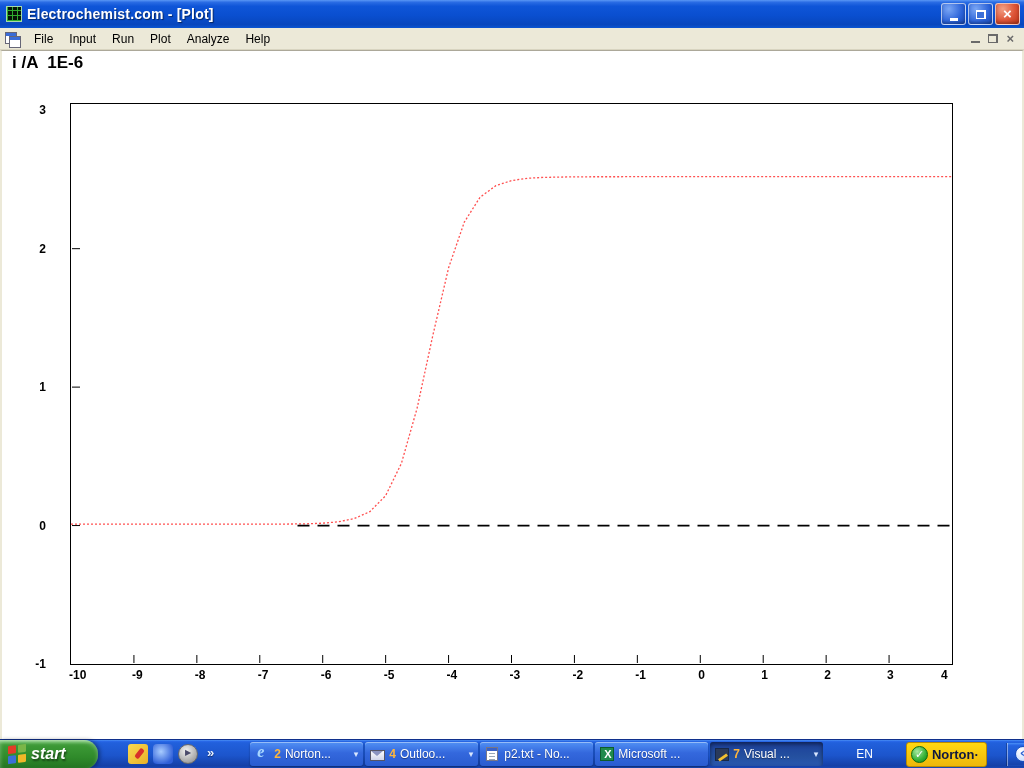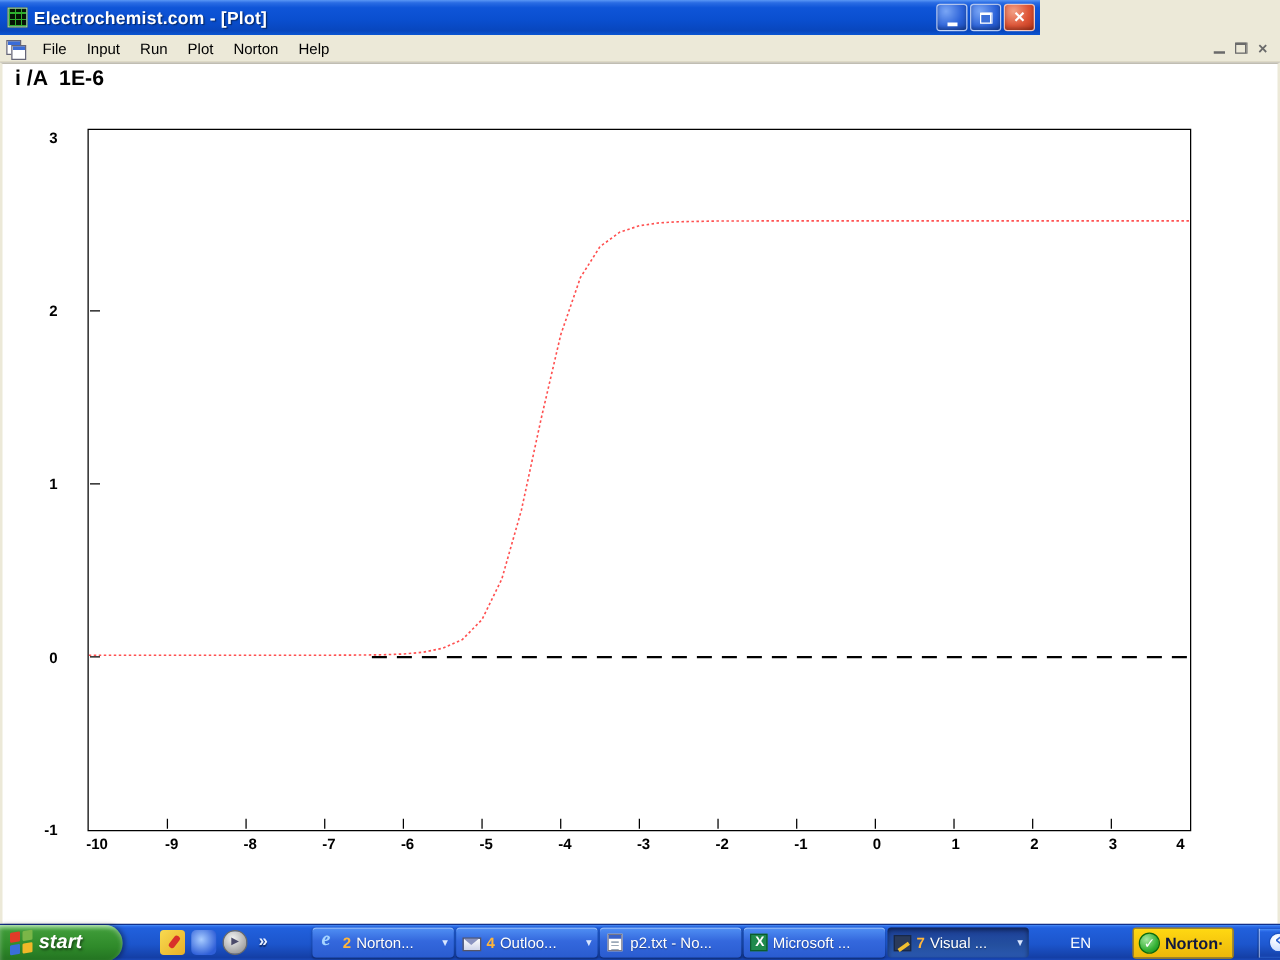--- a/index.html
+++ b/index.html
@@ -1,21 +1,21 @@
 <!DOCTYPE html>
 <html><head>
 <meta charset="utf-8">
 <style>
   * { box-sizing: border-box; margin: 0; padding: 0; }
   html,body { width:1024px; height:768px; overflow:hidden; }
   body { position:relative; background:#ece9d8; font-family:"Liberation Sans",sans-serif; }
 
   
   .titlebar{
-    position:absolute; top:0; left:0; width:832px; height:28px;
+    position:absolute; top:0; left:0; width:1024px; height:28px;
     background:linear-gradient(180deg,#5a97f5 0%,#2a6ce4 8%,#0f55d8 22%,#0a4fd0 55%,#0846bd 88%,#0b55d2 100%);
     display:flex; align-items:center; padding:0 4px;
   }
   .app-icon{
     width:16px; height:16px; margin:0 5px 0 2px; position:relative; flex:none;
     background-color:#061406;
     background-image:repeating-linear-gradient(0deg,#2fae2f 0 1px,transparent 1px 5px),
                      repeating-linear-gradient(90deg,#2fae2f 0 1px,transparent 1px 5px);
     border:1px solid #a8d8a8;
   }
@@ -166,21 +166,21 @@
   </span>
 </div>
 
 <div class="menubar">
   <span class="mdi-doc-icon"></span>
   <span style="display:flex;align-items:center;">
       <span class="menu-item">File</span>
       <span class="menu-item">Input</span>
       <span class="menu-item">Run</span>
       <span class="menu-item">Plot</span>
-      <span class="menu-item">Norton</span>
+      <span class="menu-item">Analyze</span>
       <span class="menu-item">Help</span>
     </span>
   <span class="mdi-controls">
     <span class="mdi-min"></span>
     <span class="mdi-restore"></span>
     <span class="mdi-close">×</span>
   </span>
 </div>
 
 <div class="client">

